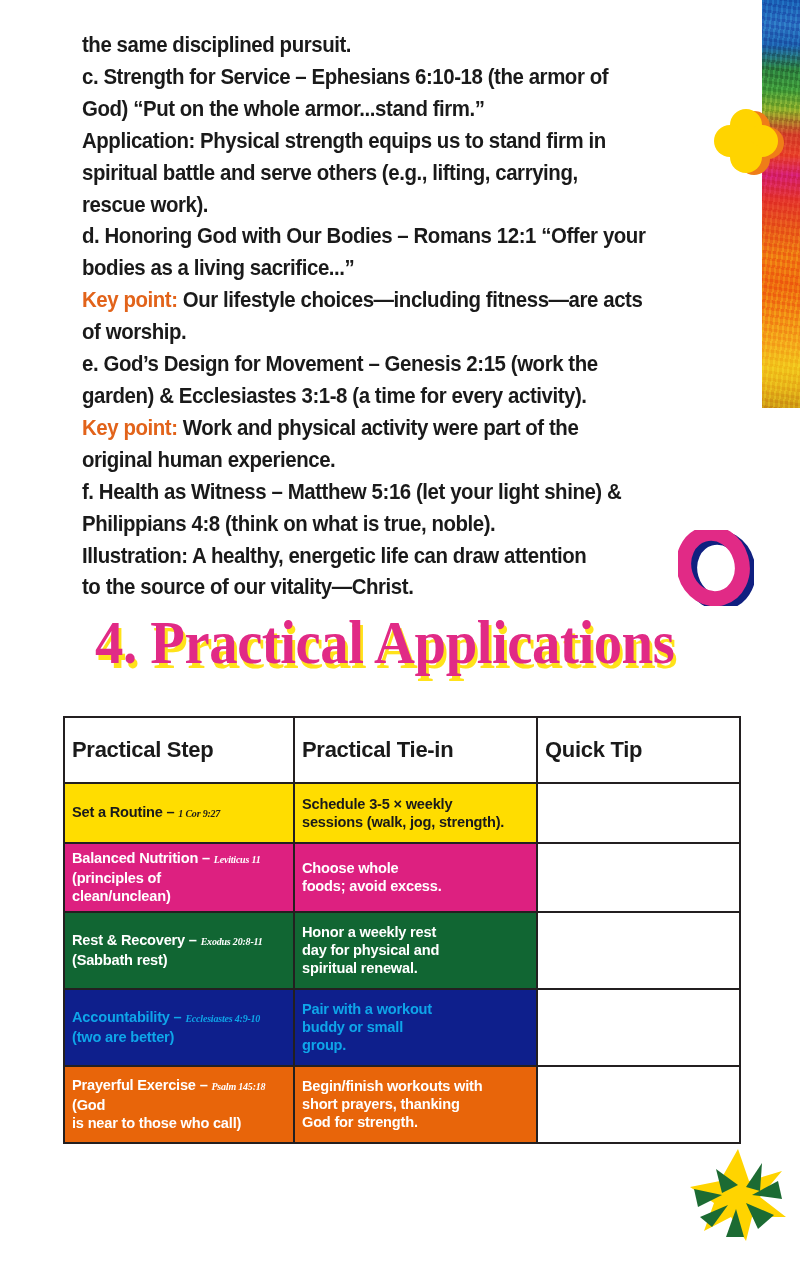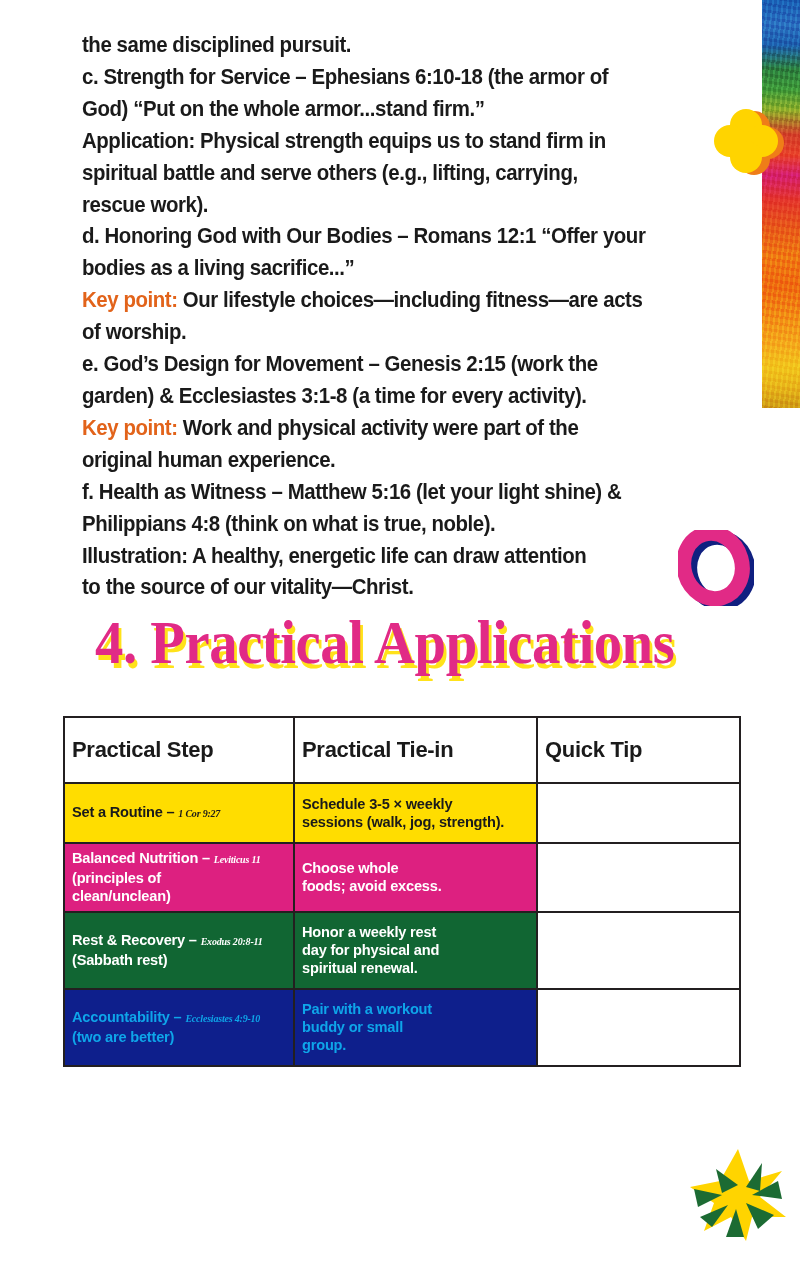--- a/index.html
+++ b/index.html
@@ -223,20 +223,25 @@
         <tr class="r-green h3">
           <td class="col-a">Rest &amp; Recovery – <span class="ref">Exodus 20:8-11</span><br>(Sabbath rest)</td>
           <td class="col-b">Honor a weekly rest<br>day for physical and<br>spiritual renewal.</td>
           <td class="col-c tip"></td>
         </tr>
         <tr class="r-navy h3">
           <td class="col-a">Accountability – <span class="ref">Ecclesiastes 4:9-10</span><br>(two are better)</td>
           <td class="col-b">Pair with a workout<br>buddy or small<br>group.</td>
           <td class="col-c tip"></td>
         </tr>
+        <tr class="r-orange h3">
+          <td class="col-a">Prayerful Exercise – <span class="ref">Psalm 145:18</span> (God<br>is near to those who call)</td>
+          <td class="col-b">Begin/finish workouts with<br>short prayers, thanking<br>God for strength.</td>
+          <td class="col-c tip"></td>
+        </tr>
       </tbody>
   </table>
 
   <div class="starburst">
     <svg viewBox="0 0 104 100" width="104" height="100">
       <g fill="#ffd400">
         <polygon points="52,6 63,38 96,28 74,54 100,74 66,74 60,98 45,74 18,88 28,60 4,44 34,38"></polygon>
       </g>
       <g fill="#1c6b33">
         <polygon points="30,26 52,42 36,50"></polygon>

